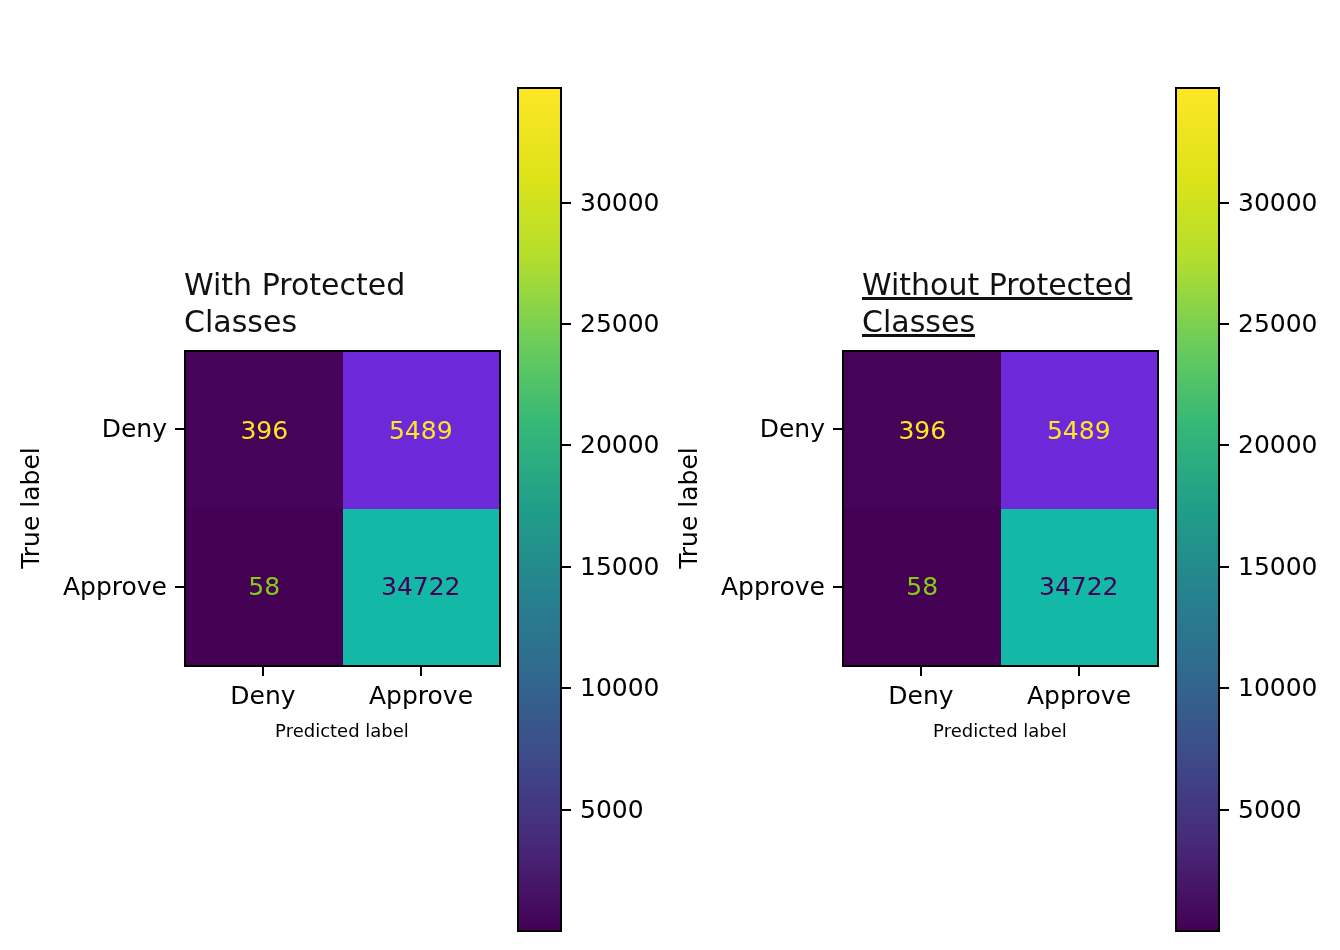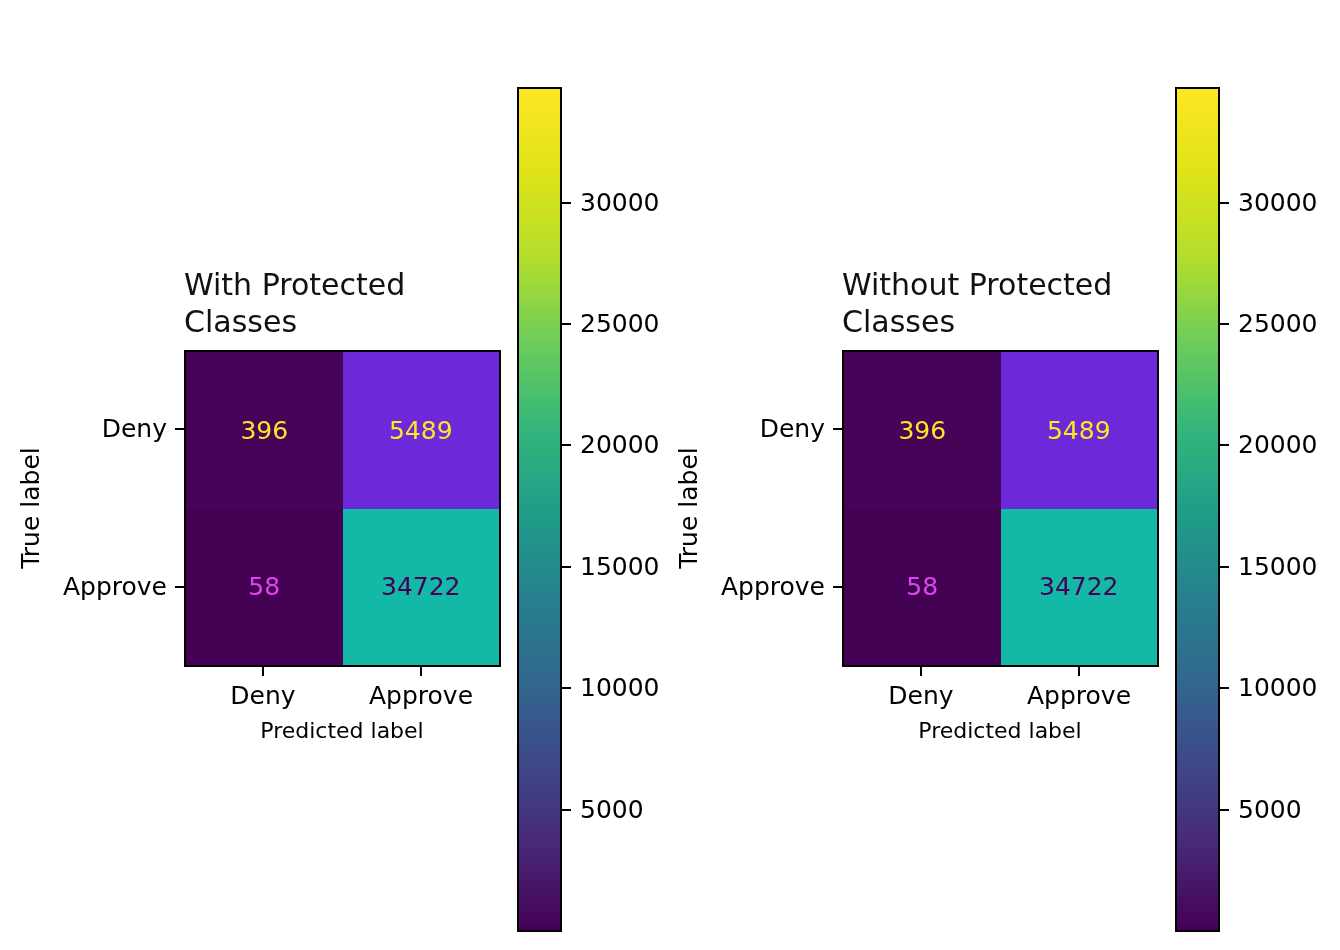--- a/index.html
+++ b/index.html
@@ -21,32 +21,32 @@
     white-space:pre-line;color:#111111;
   }
   .matrix{
     position:absolute;top:350px;width:317px;height:317px;
     border:2px solid #000000;box-sizing:border-box;
     display:grid;grid-template-columns:1fr 1fr;grid-template-rows:1fr 1fr;
   }
   .cell{display:flex;align-items:center;justify-content:center;font-size:25px;}
   .c00{background:#450457;color:#fde725;}
   .c01{background:#6d28d9;color:#fde725;}
-  .c10{background:#440154;color:#d946ef;}
+  .c10{background:#440154;color:#84cc16;}
   .c11{background:#14b8a6;color:#440154;}
   .ytick-label{
     position:absolute;text-align:right;font-size:25px;line-height:30px;
     transform:translateY(-50%);white-space:nowrap;
   }
   .xtick-label{
     position:absolute;top:681px;font-size:25px;line-height:30px;
     transform:translateX(-50%);white-space:nowrap;
   }
   .xaxis-label{
-    position:absolute;top:716px;font-size:22px;line-height:30px;
+    position:absolute;top:716px;font-size:18px;line-height:30px;
     transform:translateX(-50%);white-space:nowrap;
   }
   .yaxis-label{
     position:absolute;top:508px;font-size:25px;line-height:30px;
     transform:translate(-50%,-50%) rotate(-90deg);white-space:nowrap;
   }
   .tick{position:absolute;background:#000000;}
   .tick.h{width:9px;height:2px;}  
   .tick.v{width:2px;height:9px;}  
   .colorbar{
@@ -105,21 +105,21 @@
   <div class="tick h" style="left:562px;top:566px;"></div>
   <div class="tick h" style="left:562px;top:687px;"></div>
   <div class="tick h" style="left:562px;top:809px;"></div>
   <div class="cbtick-label" style="left:580px;top:203px;">30000</div>
   <div class="cbtick-label" style="left:580px;top:324px;">25000</div>
   <div class="cbtick-label" style="left:580px;top:445px;">20000</div>
   <div class="cbtick-label" style="left:580px;top:567px;">15000</div>
   <div class="cbtick-label" style="left:580px;top:688px;">10000</div>
   <div class="cbtick-label" style="left:580px;top:810px;">5000</div>
 
-  <div class="plot-title" style="left:842px;">Without Protected
+  <div class="plot-title" style="left:862px;text-decoration:underline;">Without Protected
 Classes</div>
 
   <div class="matrix" style="left:842px;">
     <div class="cell c00">
         <span>396</span>
       </div>
     <div class="cell c01">
         <span>5489</span>
       </div>
     <div class="cell c10">

